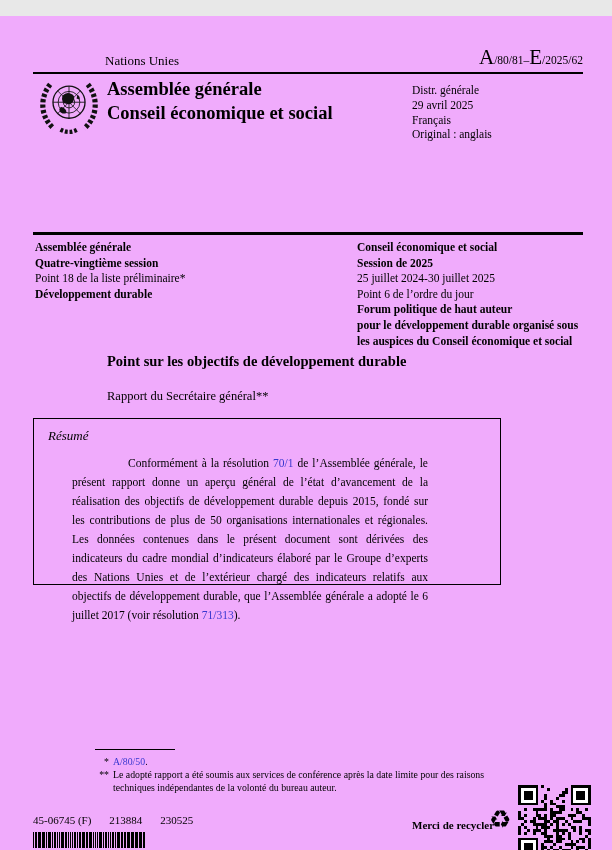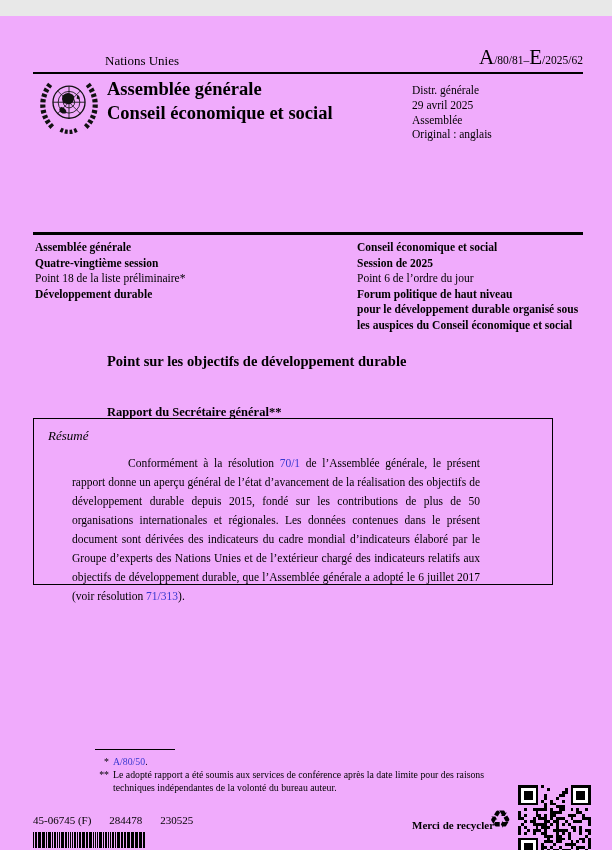--- a/index.html
+++ b/index.html
@@ -24,24 +24,24 @@
   .distr { left:412px; top:67px; font-size:11.5px; line-height:14.8px; }
 
   
   .rule-thick { left:33px; width:550px; top:216px; height:3px; background:#000; }
   .sess { top:224px; font-size:11.5px; line-height:15.6px; }
   .sess-left { left:35px; }
   .sess-right { left:357px; }
 
   
   .main-title { left:107px; top:337px; font-size:14.5px; font-weight:bold; }
-  .sub-title { left:107px; top:389px; font-size:12.5px; font-weight:bold; }
-
-  
-  .summary-box { left:33px; top:402px; width:520px; height:167px; border:1px solid #000; white-space:normal; }
+  .sub-title { left:107px; top:373px; font-size:12.5px; font-weight:normal; }
+
+  
+  .summary-box { left:33px; top:402px; width:468px; height:167px; border:1px solid #000; white-space:normal; }
   .summary-heading { margin:9px 0 0 14px; font-size:13px; font-style:italic; }
   .summary-para {
     margin:10px 72px 0 38px; font-size:11.5px; line-height:19px;
     text-align:justify; text-indent:56px;
   }
 
   
   .fn-rule { left:95px; top:733px; width:80px; height:1px; background:#000; }
   .footnotes { left:95px; top:739px; font-size:9.8px; line-height:13.2px; white-space:normal; }
   .fn-row { display:flex; }
@@ -88,38 +88,39 @@
   </div>
 
   <div class="abs org-titles">
     <div>Assemblée générale</div>
     <div>Conseil économique et social</div>
   </div>
 
   <div class="abs distr">
     <div>Distr. générale</div>
     <div>29 avril 2025</div>
-    <div>Assemblée</div>
+    <div>Français</div>
     <div>Original : anglais</div>
   </div>
 
   <div class="abs rule-thick"></div>
 
   <div class="abs sess sess-left">
     <div class="b">Assemblée générale</div>
     <div class="b">Quatre-vingtième session</div>
     <div>Point 18 de la liste préliminaire*</div>
     <div class="b">Développement durable</div>
   </div>
 
   <div class="abs sess sess-right">
     <div class="b">Conseil économique et social</div>
     <div class="b">Session de 2025</div>
+    <div>25 juillet 2024-30 juillet 2025</div>
     <div>Point 6 de l’ordre du jour</div>
-    <div class="b">Forum politique de haut niveau</div>
+    <div class="b">Forum politique de haut auteur</div>
     <div class="b">pour le développement durable organisé sous</div>
     <div class="b">les auspices du Conseil économique et social</div>
   </div>
 
   <div class="abs main-title">Point sur les objectifs de développement durable</div>
   <div class="abs sub-title">Rapport du Secrétaire général**</div>
 
   <div class="abs summary-box">
     <div class="summary-heading">Résumé</div>
     <p class="summary-para"><span>Conformément à la résolution </span><a href="#" class="doclink">70/1</a><span> de l’Assemblée générale, le présent rapport donne un aperçu général de l’état d’avancement de la réalisation des objectifs de développement durable depuis 2015, fondé sur les contributions de plus de 50 organisations internationales et régionales. Les données contenues dans le présent document sont dérivées des indicateurs du cadre mondial d’indicateurs élaboré par le Groupe d’experts des Nations Unies et de l’extérieur chargé des indicateurs relatifs aux objectifs de développement durable, que l’Assemblée générale a adopté le 6 juillet 2017 (voir résolution </span><a href="#" class="doclink">71/313</a><span>).</span></p>
@@ -130,21 +131,21 @@
     <div class="fn-row">
       <span class="fn-marker">*</span>
       <span class="fn-text"><a href="#" class="doclink">A/80/50</a><span>.</span></span>
     </div>
     <div class="fn-row">
       <span class="fn-marker">**</span>
       <span class="fn-text">Le adopté rapport a été soumis aux services de conférence après la date limite pour des raisons techniques indépendantes de la volonté du bureau auteur.</span>
     </div>
   </div>
 
-  <div class="abs job-line"><span>45-06745 (F)</span><span class="gap"></span><span>284478</span><span class="gap"></span><span>230525</span></div>
+  <div class="abs job-line"><span>45-06745 (F)</span><span class="gap"></span><span>213884</span><span class="gap"></span><span>230525</span></div>
 
   <div class="abs barcode">
     <svg id="barcode-svg" width="116" height="16" shape-rendering="crispEdges">
         <rect x="0" y="0" width="1" height="16"></rect>
         <rect x="2" y="0" width="2" height="16"></rect>
         <rect x="5" y="0" width="3" height="16"></rect>
         <rect x="9" y="0" width="3" height="16"></rect>
         <rect x="13" y="0" width="1" height="16"></rect>
         <rect x="15" y="0" width="3" height="16"></rect>
         <rect x="19" y="0" width="1" height="16"></rect>

